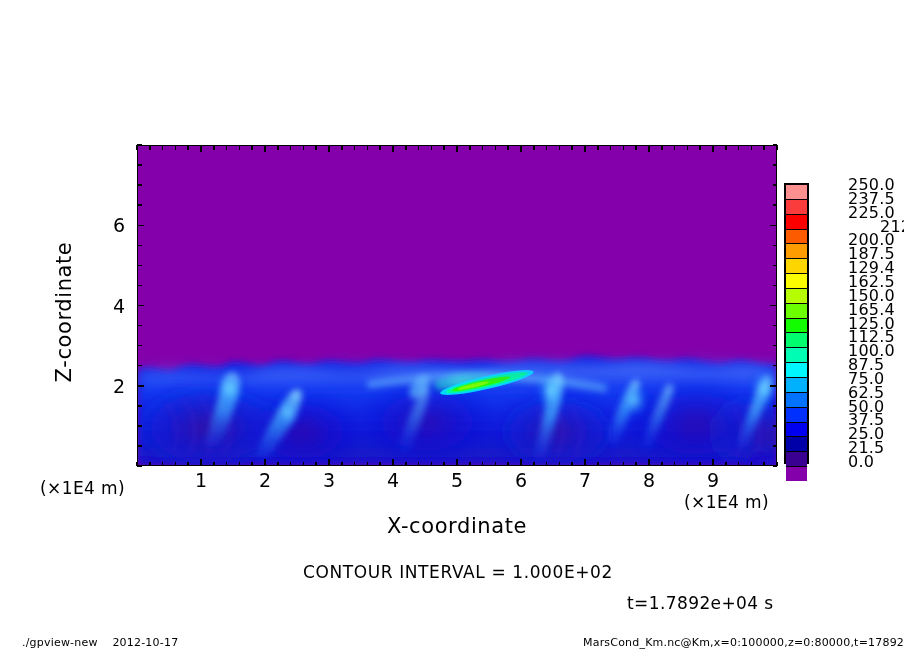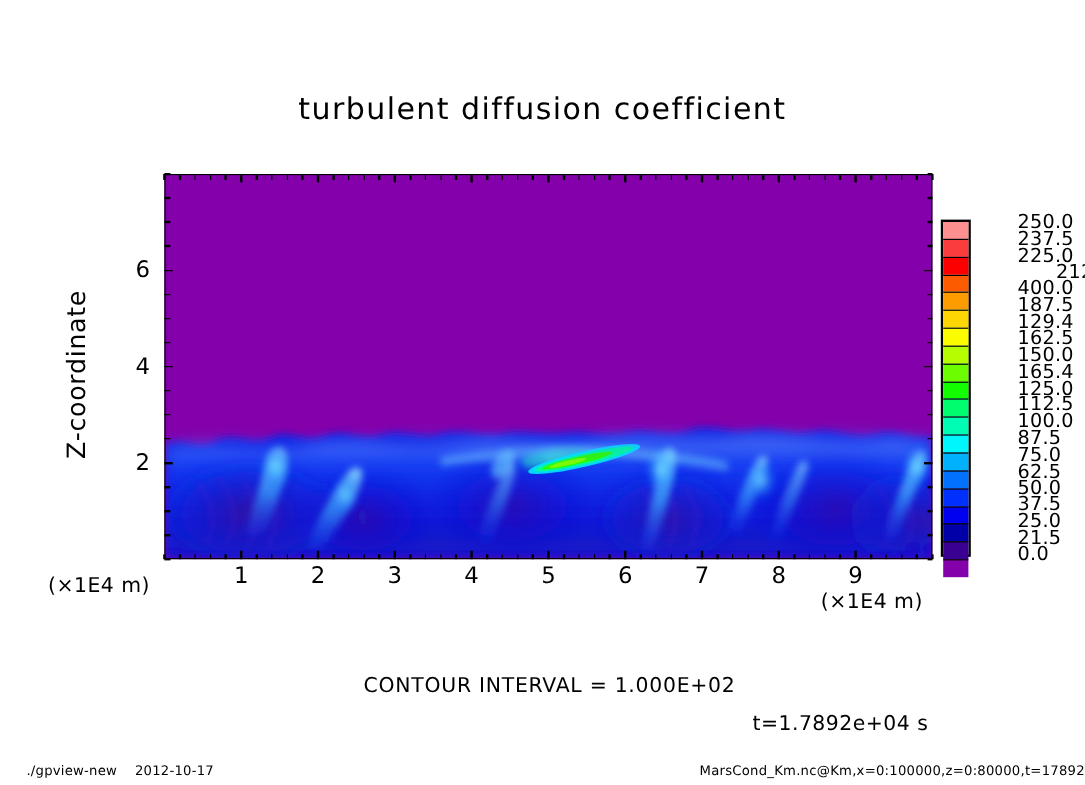--- a/index.html
+++ b/index.html
@@ -76,21 +76,20 @@
   #contour-interval{position:absolute;left:303px;top:562px;font-size:17px;letter-spacing:.6px;}
   #time-stamp{position:absolute;left:627px;top:593px;font-size:17px;letter-spacing:.4px;}
   #foot-left{position:absolute;left:22px;top:636px;font-size:11px;letter-spacing:.2px;}
   #foot-right{position:absolute;left:583px;top:636px;font-size:11px;letter-spacing:.2px;}
 </style>
 </head>
 <body>
 
 <div class="root">
 
-  <div id="title">turbulent diffusion coefficient</div>
 
   <div id="plot-frame">
     <svg id="field" viewBox="0 0 640 321" preserveAspectRatio="none">
       <defs>
 
         <linearGradient id="mlFade" x1="0" y1="0" x2="0" y2="1">
           <stop offset="0%" stop-color="#6ea8ff" stop-opacity="0.55"></stop>
           <stop offset="22%" stop-color="#1c52ff" stop-opacity="0.65"></stop>
           <stop offset="60%" stop-color="#0a1fdc" stop-opacity="0.55"></stop>
           <stop offset="100%" stop-color="#2a0aa0" stop-opacity="0.45"></stop>
@@ -364,20 +363,21 @@
       <div class="xnum" style="left: 649px;">8</div>
       <div class="xnum" style="left: 713px;">9</div>
     </div>
   <div id="ynums">
       <div class="ynum" style="top: 374.75px;">2</div>
       <div class="ynum" style="top: 294.5px;">4</div>
       <div class="ynum" style="top: 214.25px;">6</div>
     </div>
 
   <div id="ylab">Z-coordinate</div>
+  <div id="xlab">X-coordinate</div>
   <div id="unit-left">(×1E4 m)</div>
   <div id="unit-right">(×1E4 m)</div>
 
   <div id="cbar-box">
       <div class="cband" style="background: rgb(253, 143, 143); height: 13.85px;"></div>
       <div class="cband" style="background: rgb(251, 60, 60); height: 13.85px;"></div>
       <div class="cband" style="background: rgb(252, 0, 0); height: 13.85px;"></div>
       <div class="cband" style="background: rgb(253, 91, 0); height: 13.85px;"></div>
       <div class="cband" style="background: rgb(253, 156, 0); height: 13.85px;"></div>
       <div class="cband" style="background: rgb(253, 213, 0); height: 13.85px;"></div>
@@ -394,21 +394,21 @@
       <div class="cband" style="background: rgb(0, 0, 240); height: 13.85px;"></div>
       <div class="cband" style="background: rgb(0, 0, 168); height: 13.85px;"></div>
       <div class="cband" style="background: rgb(58, 0, 145); height: 13.85px;"></div>
       <div class="cband" style="background: rgb(132, 0, 171); height: 13.85px;"></div>
     </div>
   <div id="cbar-labels">
       <div class="clab" style="top: -6px;">250.0</div>
       <div class="clab" style="top: 7.85px;">237.5</div>
       <div class="clab" style="top: 21.7px;">225.0</div>
       <div class="clab" style="top: 35.55px; margin-left: 32px;">212.5</div>
-      <div class="clab" style="top: 49.4px;">400.0</div>
+      <div class="clab" style="top: 49.4px;">200.0</div>
       <div class="clab" style="top: 63.25px;">187.5</div>
       <div class="clab" style="top: 77.1px;">129.4</div>
       <div class="clab" style="top: 90.95px;">162.5</div>
       <div class="clab" style="top: 104.8px;">150.0</div>
       <div class="clab" style="top: 118.65px;">165.4</div>
       <div class="clab" style="top: 132.5px;">125.0</div>
       <div class="clab" style="top: 146.35px;">112.5</div>
       <div class="clab" style="top: 160.2px;">100.0</div>
       <div class="clab" style="top: 174.05px; text-align: center;">87.5</div>
       <div class="clab" style="top: 187.9px;">75.0</div>

